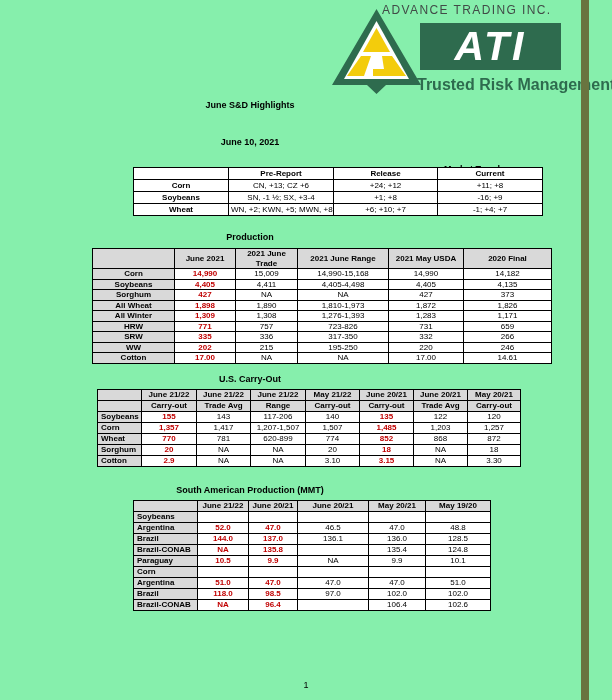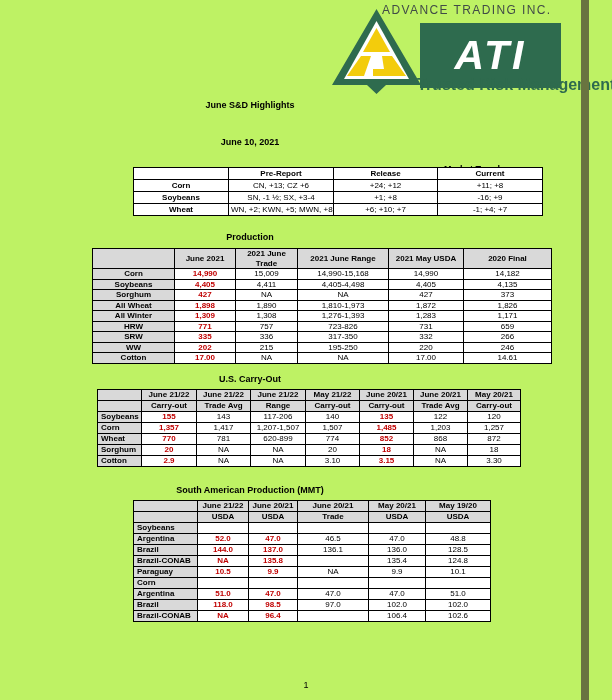--- a/index.html
+++ b/index.html
@@ -1,29 +1,29 @@
 <!DOCTYPE html>
 <html><head>
 <meta charset="utf-8">
 <style>
   * { margin: 0; padding: 0; box-sizing: border-box; }
   body { background: #ffffff; font-family: "Liberation Sans", sans-serif; }
   .page {
     position: relative; width: 612px; height: 700px;
-    background: #bef264; overflow: hidden; color: #000;
+    background: #86efac; overflow: hidden; color: #000;
   }
   
   .company-name {
     position: absolute; left: 382px; top: 3px; width: 180px;
     font-size: 12px; letter-spacing: 1.4px; font-weight: 500;
     color: #414b47; white-space: nowrap;
   }
   .logo-triangle { position: absolute; left: 330px; top: 8px; }
   .ati-block {
-    position: absolute; left: 420px; top: 23px; width: 141px; height: 65px;
+    position: absolute; left: 420px; top: 23px; width: 141px; height: 47px;
     background: #2e6b4e; display: flex; align-items: center; justify-content: center;
   }
   .ati-block span {
     color: #ffffff; font-weight: bold; font-style: italic;
     font-size: 41px; letter-spacing: 3px; line-height: 51px;
   }
   .tagline {
     position: absolute; left: 417px; top: 76px; width: 146px;
     text-align: center; font-size: 16px; font-weight: bold; color: #2e6b4e;
     white-space: nowrap;
@@ -330,28 +330,20 @@
       </colgroup>
       <thead>
         <tr>
           <th></th>
           <th>June 21/22</th>
           <th>June 20/21</th>
           <th>June 20/21</th>
           <th>May 20/21</th>
           <th>May 19/20</th>
         </tr>
-        <tr>
-          <th></th>
-          <th>USDA</th>
-          <th>USDA</th>
-          <th>Trade</th>
-          <th>USDA</th>
-          <th>USDA</th>
-        </tr>
       </thead>
       <tbody>
         <tr class="section">
           <th class="label">Soybeans</th>
           <td class="red"></td>
           <td class="red"></td>
           <td></td>
           <td></td>
           <td></td>
         </tr>

